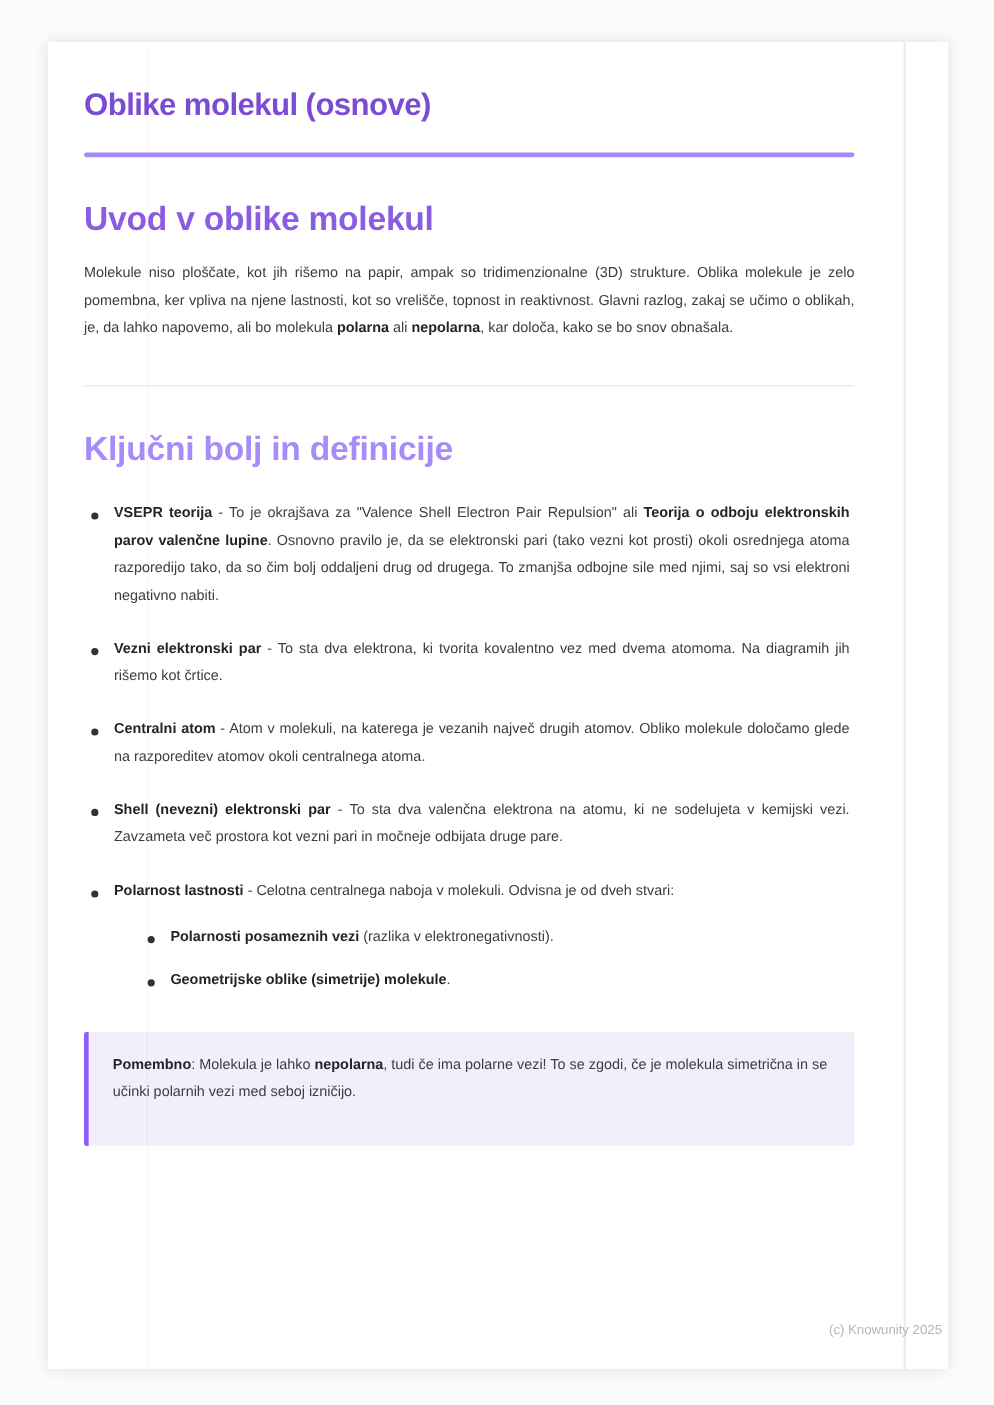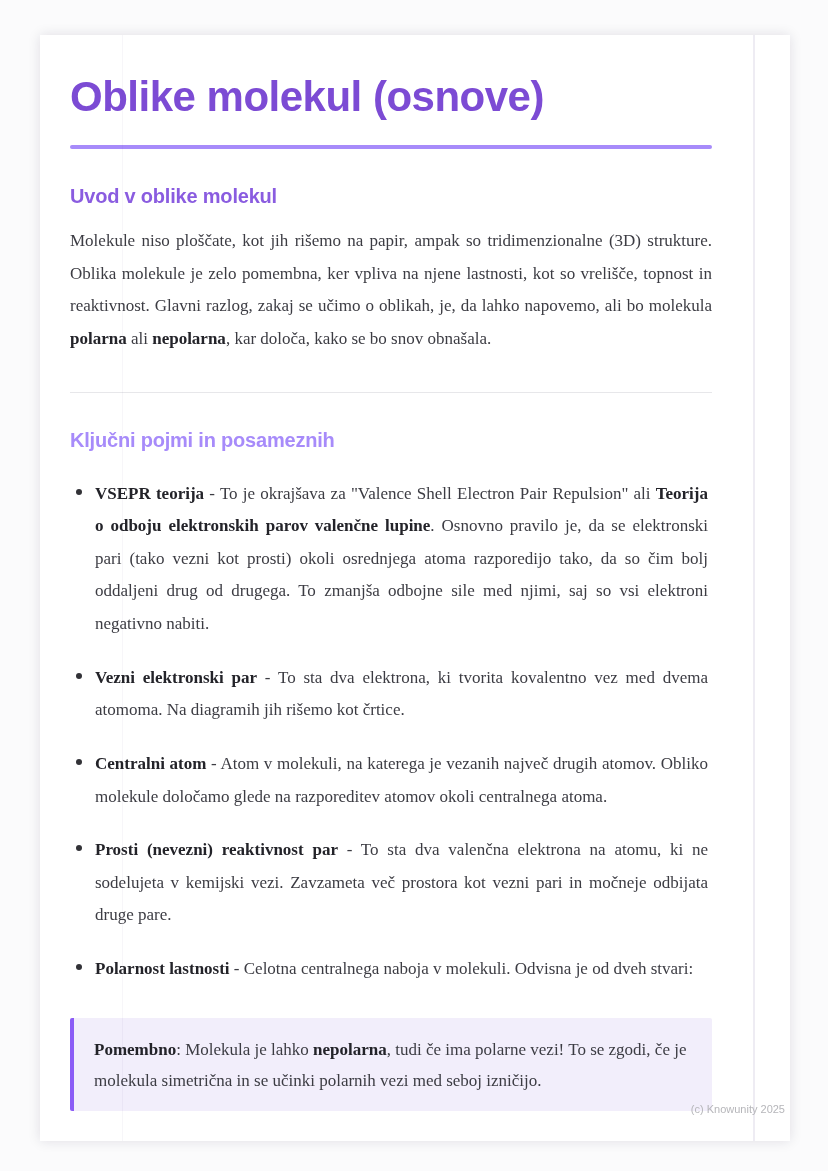--- a/index.html
+++ b/index.html
@@ -24,48 +24,47 @@
     box-shadow: 0 0 12px rgba(25, 20, 50, 0.12);
     box-sizing: border-box;
     padding: 38px 78px 40px 30px;
   }
   .margin-line { position: absolute; top: 0; bottom: 0; }
   .margin-line.left  { left: 82px;  width: 1px; background: rgba(90, 70, 140, 0.05); }
   .margin-line.right { right: 35px; width: 2px; background: rgba(90, 70, 140, 0.10); }
 
   h1.doc-title {
     margin: 0;
-    font-size: 42px;
+    font-size: 26px;
     line-height: 1.12;
     font-weight: 800;
     letter-spacing: -0.5px;
     color: var(--title, #7c4bd4);
   }
   .title-rule {
     height: 4px;
     border-radius: 2px;
     background: var(--rule, #a78bfa);
     margin-top: 25px;
   }
   h2.section-heading {
     margin: 36px 0 0 0;
-    font-size: 20px;
+    font-size: 28px;
     font-weight: 700;
     letter-spacing: -0.2px;
   }
   h2.strong-purple { color: var(--heading, #8a5ce0); }
   h2.light-purple  { color: var(--heading-light, #a78bfa); }
 
   p.body-text {
     margin: 17px 0 0 0;
-    font-size: 17px;
+    font-size: 12px;
     line-height: 1.92;
     color: var(--body, #3c3c43);
     text-align: justify;
-    font-family: Liberation Serif, serif;
   }
   strong { font-weight: 700; color: var(--strong, #232329); }
 
   hr.divider {
     border: none;
     border-top: 1px solid var(--divider, #e7e7ea);
     margin: 36px 0 0 0;
   }
 
   ul.term-list {
@@ -99,21 +98,21 @@
     margin: 0 0 13px 0;
   }
   li.sub-item > p.body-text { margin-top: 0; text-align: left; }
   li.sub-item .bullet-dot { top: 11px; }
 
   .callout {
     margin-top: 32px;
     background: var(--callout-bg, #f2eefb);
     border-left: 4px solid var(--callout-border, #8b5cf6);
     border-radius: 2px;
-    padding: 16px 22px 14px 20px;
+    padding: 16px 22px 35px 20px;
   }
   .callout p.body-text { margin: 0; text-align: left; line-height: 1.85; }
 
   .footer-note {
     position: absolute;
     right: 5px;
     bottom: 26px;
     font-size: 11px;
     color: var(--footer, #b6b6ba);
   }
@@ -130,47 +129,57 @@
     <div class="title-rule"></div>
 
     <section>
       <h2 class="section-heading strong-purple">Uvod v oblike molekul</h2>
       <p class="body-text"><span>Molekule niso ploščate, kot jih rišemo na papir, ampak so tridimenzionalne (3D) strukture. Oblika molekule je zelo pomembna, ker vpliva na njene lastnosti, kot so vrelišče, topnost in reaktivnost. Glavni razlog, zakaj se učimo o oblikah, je, da lahko napovemo, ali bo molekula </span><strong>polarna</strong><span> ali </span><strong>nepolarna</strong><span>, kar določa, kako se bo snov obnašala.</span></p>
     </section>
 
     <hr class="divider">
 
     <section>
-      <h2 class="section-heading light-purple">Ključni pojmi in posameznih</h2>
+      <h2 class="section-heading light-purple">Ključni bolj in definicije</h2>
 
       <ul class="term-list">
 
         <li class="term-item">
           <span class="bullet-dot"></span>
           <p class="body-text"><strong>VSEPR teorija</strong><span> - To je okrajšava za "Valence Shell Electron Pair Repulsion" ali </span><strong>Teorija o odboju elektronskih parov valenčne lupine</strong><span>. Osnovno pravilo je, da se elektronski pari (tako vezni kot prosti) okoli osrednjega atoma razporedijo tako, da so čim bolj oddaljeni drug od drugega. To zmanjša odbojne sile med njimi, saj so vsi elektroni negativno nabiti.</span></p>
         </li>
 
         <li class="term-item">
           <span class="bullet-dot"></span>
           <p class="body-text"><strong>Vezni elektronski par</strong><span> - To sta dva elektrona, ki tvorita kovalentno vez med dvema atomoma. Na diagramih jih rišemo kot črtice.</span></p>
         </li>
 
         <li class="term-item">
           <span class="bullet-dot"></span>
           <p class="body-text"><strong>Centralni atom</strong><span> - Atom v molekuli, na katerega je vezanih največ drugih atomov. Obliko molekule določamo glede na razporeditev atomov okoli centralnega atoma.</span></p>
         </li>
 
         <li class="term-item">
           <span class="bullet-dot"></span>
-          <p class="body-text"><strong>Prosti (nevezni) reaktivnost par</strong><span> - To sta dva valenčna elektrona na atomu, ki ne sodelujeta v kemijski vezi. Zavzameta več prostora kot vezni pari in močneje odbijata druge pare.</span></p>
+          <p class="body-text"><strong>Shell (nevezni) elektronski par</strong><span> - To sta dva valenčna elektrona na atomu, ki ne sodelujeta v kemijski vezi. Zavzameta več prostora kot vezni pari in močneje odbijata druge pare.</span></p>
         </li>
 
         <li class="term-item">
           <span class="bullet-dot"></span>
           <p class="body-text"><strong>Polarnost lastnosti</strong><span> - Celotna centralnega naboja v molekuli. Odvisna je od dveh stvari:</span></p>
+          <ul class="sub-list">
+            <li class="sub-item">
+              <span class="bullet-dot"></span>
+              <p class="body-text"><strong>Polarnosti posameznih vezi</strong><span> (razlika v elektronegativnosti).</span></p>
+            </li>
+            <li class="sub-item">
+              <span class="bullet-dot"></span>
+              <p class="body-text"><strong>Geometrijske oblike (simetrije) molekule</strong><span>.</span></p>
+            </li>
+          </ul>
         </li>
 
       </ul>
 
       <div class="callout">
         <p class="body-text"><strong>Pomembno</strong><span>: Molekula je lahko </span><strong>nepolarna</strong><span>, tudi če ima polarne vezi! To se zgodi, če je molekula simetrična in se učinki polarnih vezi med seboj izničijo.</span></p>
       </div>
     </section>
 
     <div class="footer-note">(c) Knowunity 2025</div>

